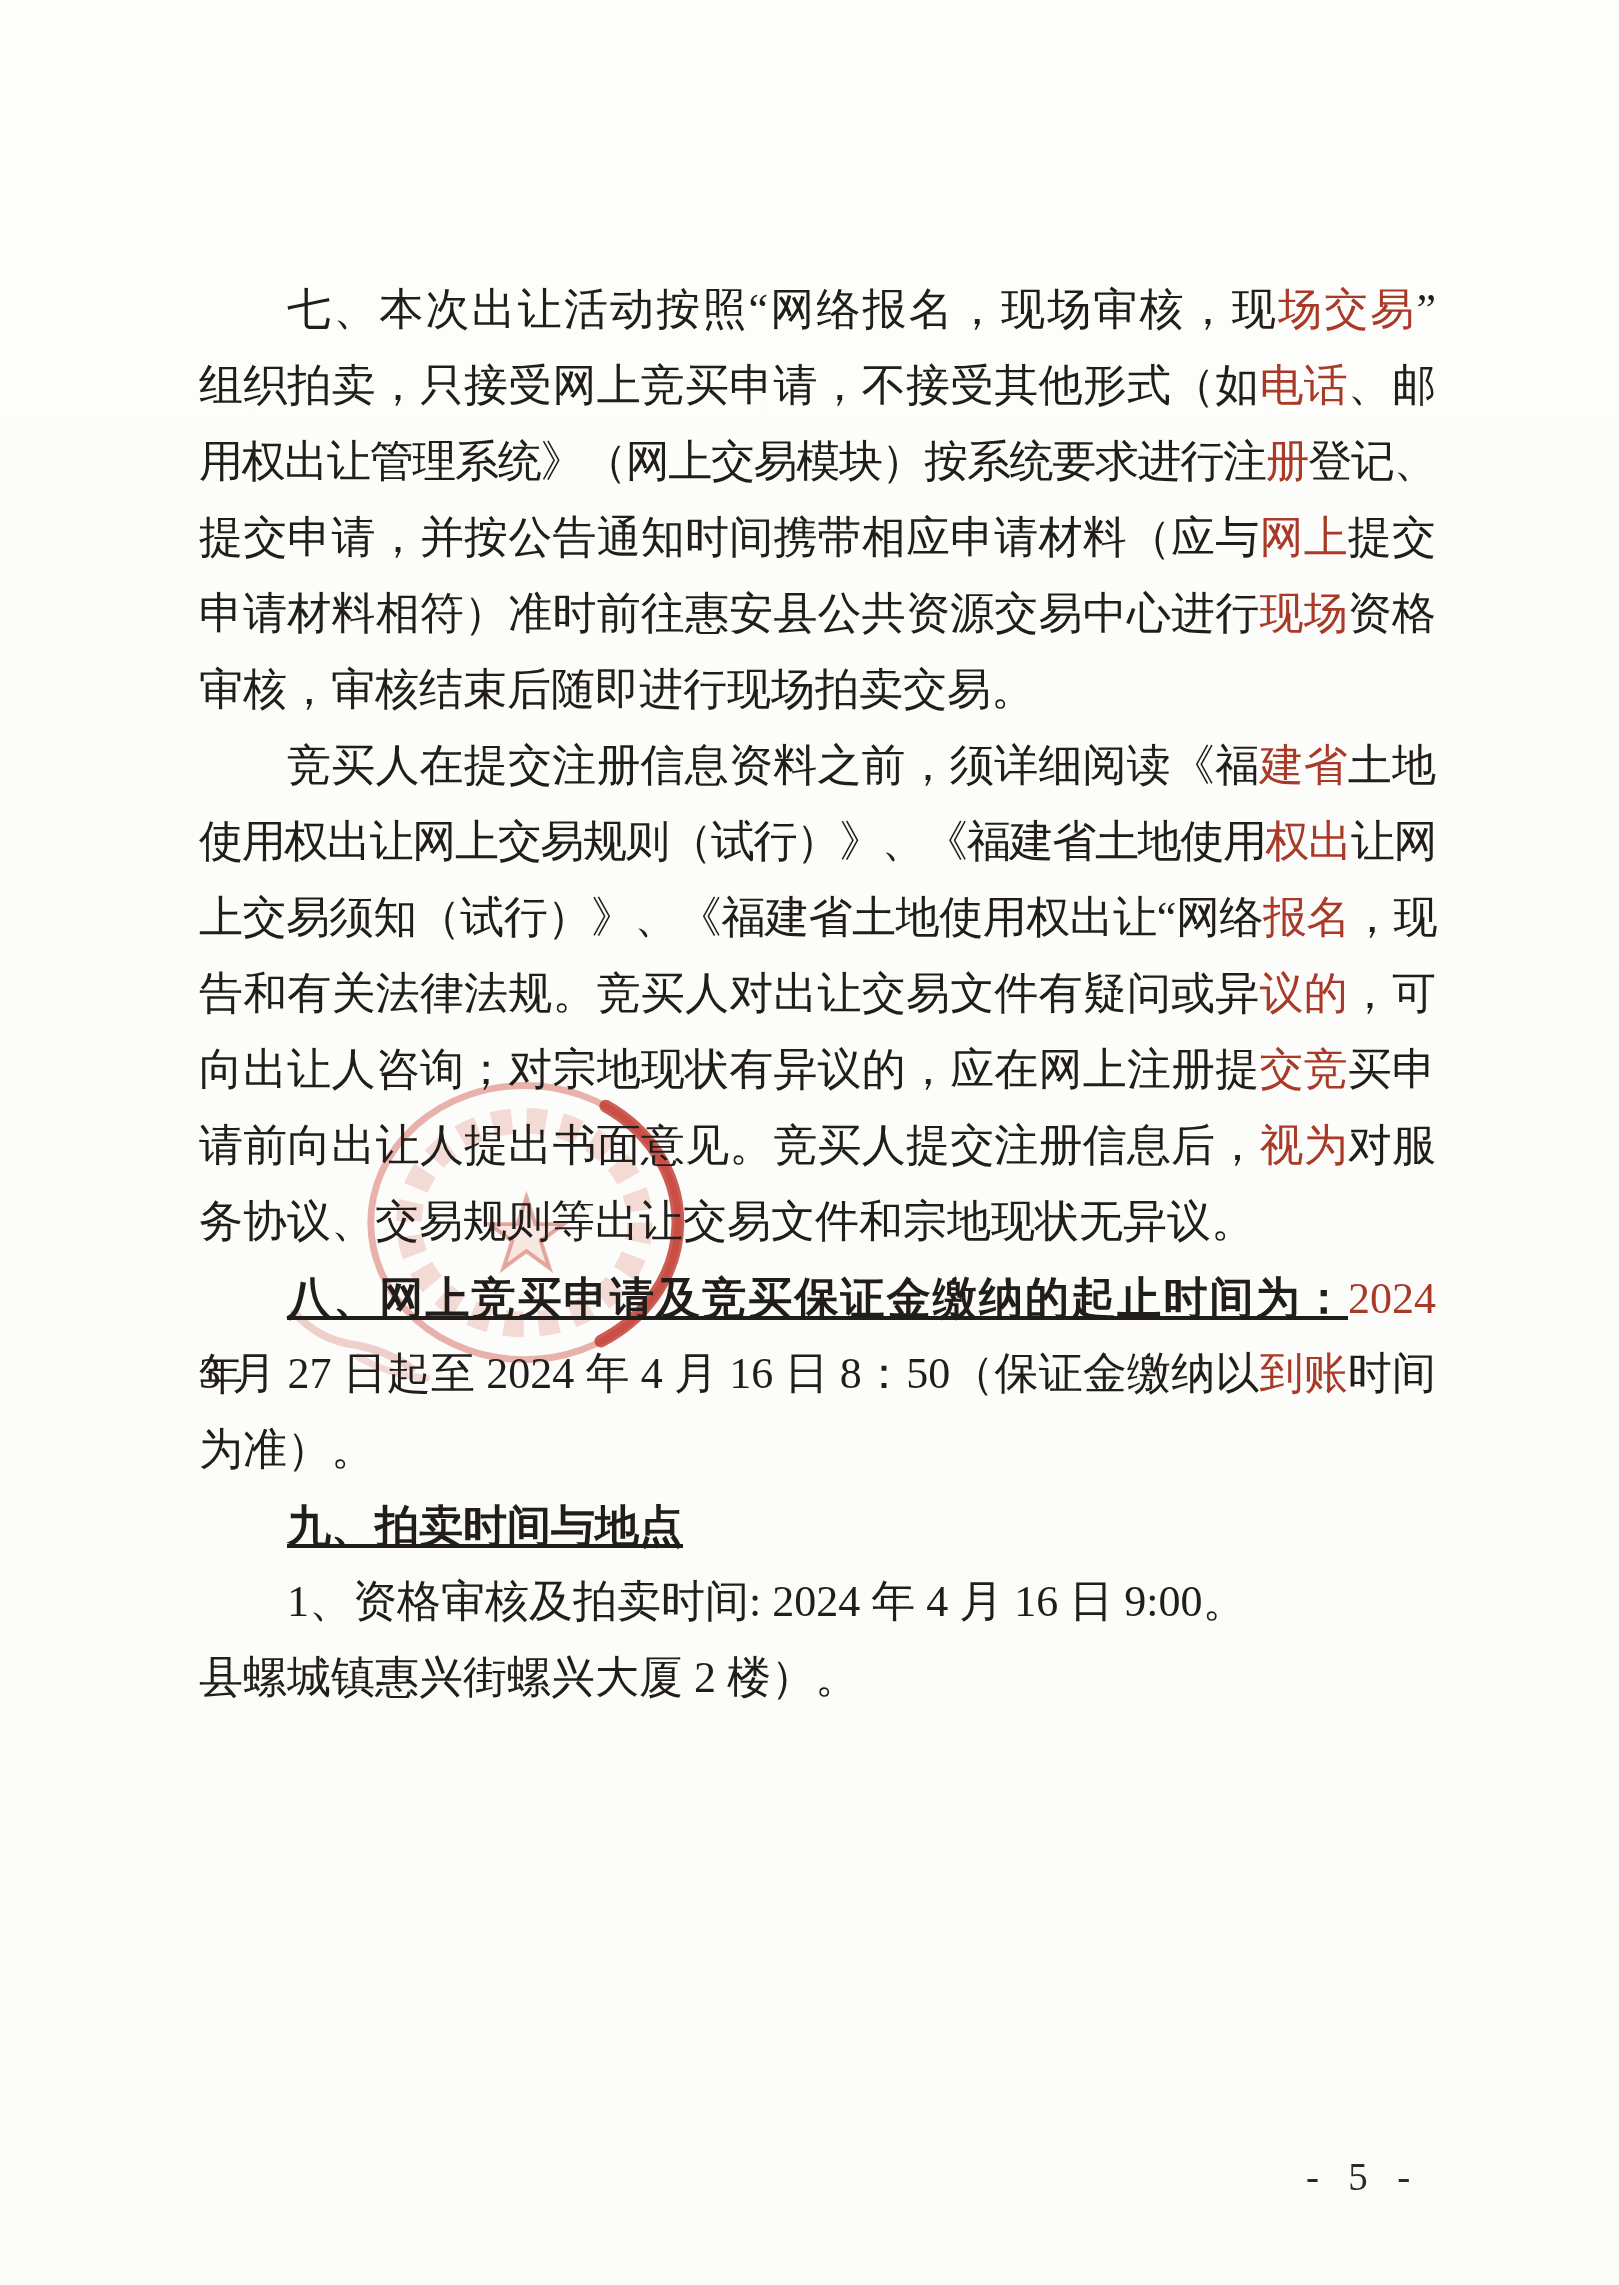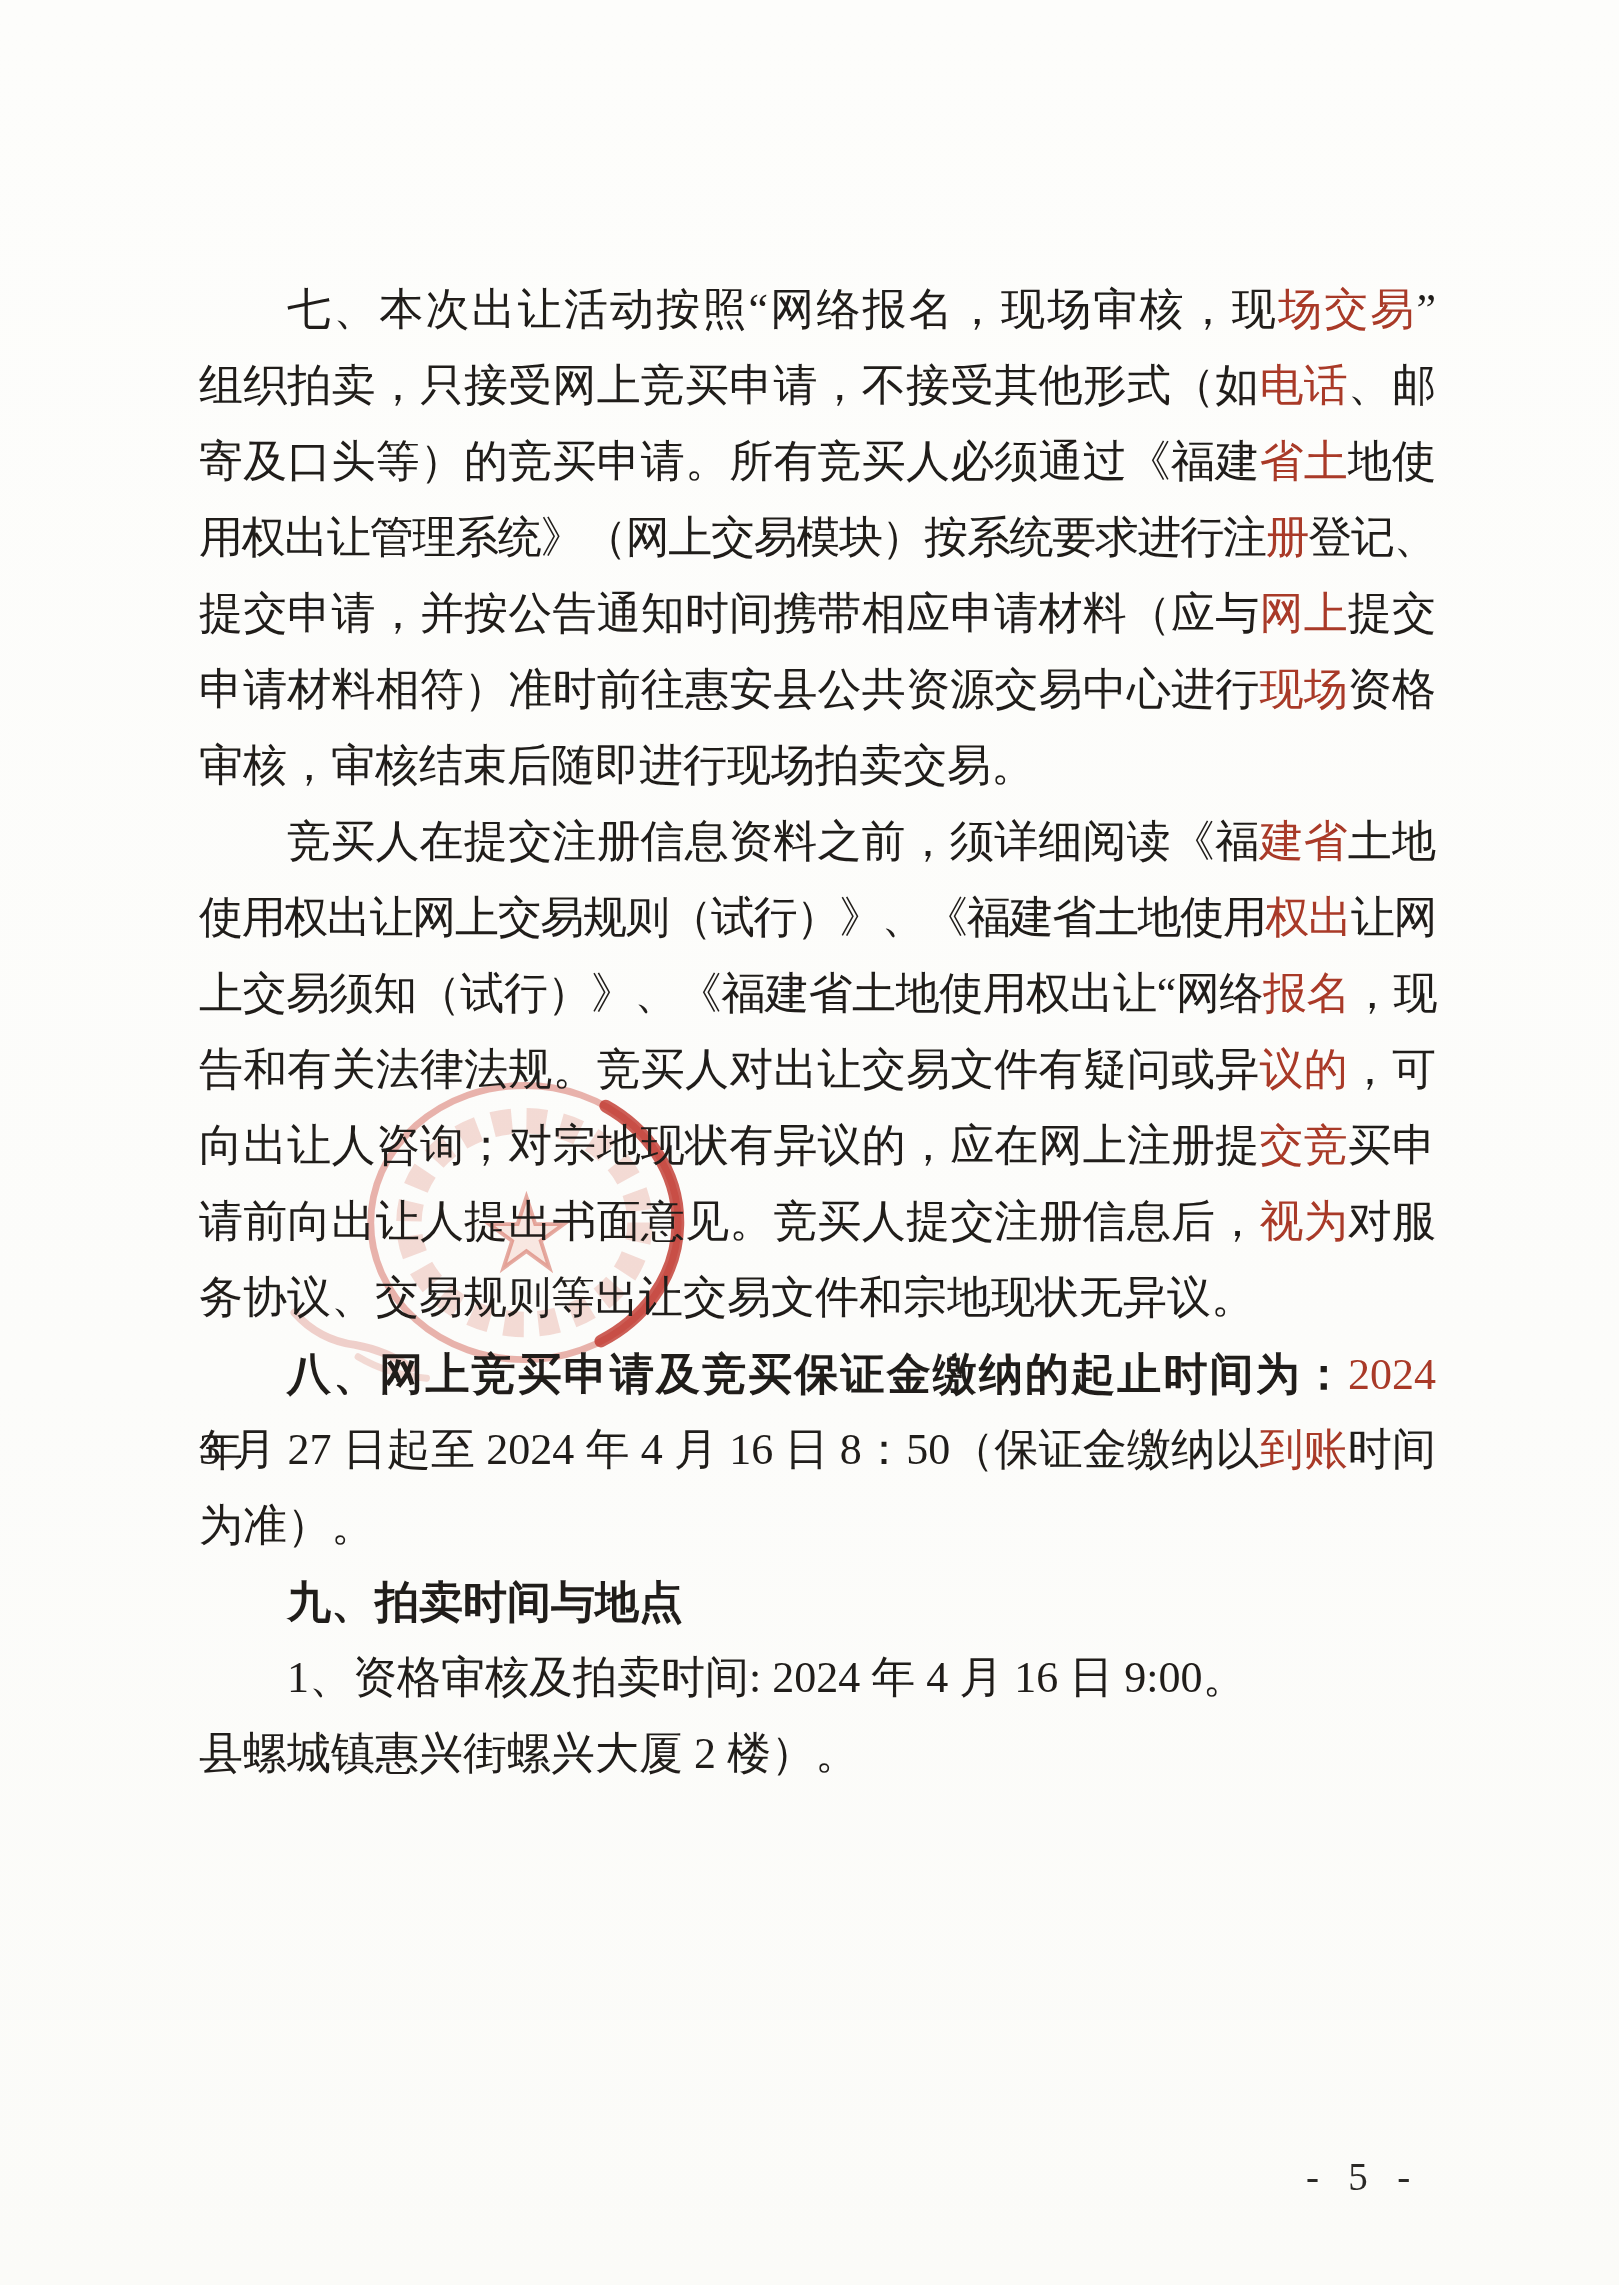--- a/index.html
+++ b/index.html
@@ -14,21 +14,21 @@
     color:#201d1a;
   }
   .line{
     height:76px;line-height:76px;font-size:44px;
     overflow:visible;
   }
   .line.justify{text-align:justify;text-align-last:justify;}
   .line.indent{text-indent:88px;}
   .line.tight{letter-spacing:-1.6px;}
   .line .red{color:#a93a28;}
-  .line .bold, .line.bold{font-weight:700;font-family:"Liberation Sans","DejaVu Sans",sans-serif;}
+  .line .bold, .line.bold{font-weight:700;font-family:"Liberation Sans","DejaVu Sans",sans-serif;text-decoration:underline;}
   .footer-num{
     position:absolute;left:1306px;top:2154px;
     font-size:39px;letter-spacing:9.8px;color:#2b2926;
     font-family:"Liberation Serif", serif;
   }
   .seal{
     position:absolute;left:265px;top:1063px;width:470px;height:421px;
     mix-blend-mode:multiply;opacity:.92;pointer-events:none;
   }
 </style>
@@ -47,21 +47,20 @@
 
     <polygon points="267,137 276,164.6 305,164.6 281.6,181.7 290.5,209.4 267,192.3 243.5,209.4 252.4,181.7 229,164.6 258,164.6" fill="rgba(225,110,90,0.16)" stroke="rgba(205,75,58,0.5)" stroke-width="4"></polygon>
 
     <path d="M30 255 q25 28 62 33 q33 6 58 24" fill="none" stroke="rgba(205,80,65,0.28)" stroke-width="8" stroke-linecap="round"></path>
     <path d="M95 300 q30 18 70 22" fill="none" stroke="rgba(205,80,65,0.22)" stroke-width="7" stroke-linecap="round"></path>
   </svg>
 
   <div class="doc">
       <div class="line indent justify"><span>七、本次出让活动按照“网络报名，现场审核，现</span><span class="red">场交易</span><span>”</span></div>
       <div class="line justify"><span>组织拍卖，只接受网上竞买申请，不接受其他形式（如</span><span class="red">电话</span><span>、邮</span></div>
-      <div class="line justify"><span>寄及口头等）的竞买申请。所有竞买人必须通过《福建</span><span class="red">省土</span><span>地使</span></div>
       <div class="line justify tight"><span>用权出让管理系统》（网上交易模块）按系统要求进行注</span><span class="red">册</span><span>登记、</span></div>
       <div class="line justify"><span>提交申请，并按公告通知时间携带相应申请材料（应与</span><span class="red">网上</span><span>提交</span></div>
       <div class="line justify"><span>申请材料相符）准时前往惠安县公共资源交易中心进行</span><span class="red">现场</span><span>资格</span></div>
       <div class="line"><span>审核，审核结束后随即进行现场拍卖交易。</span></div>
       <div class="line indent justify"><span>竞买人在提交注册信息资料之前，须详细阅读《福</span><span class="red">建省</span><span>土地</span></div>
       <div class="line justify tight"><span>使用权出让网上交易规则（试行）》、《福建省土地使用</span><span class="red">权出</span><span>让网</span></div>
       <div class="line justify tight"><span>上交易须知（试行）》、《福建省土地使用权出让“网络</span><span class="red">报名</span><span>，现</span></div>
       <div class="line justify"><span>告和有关法律法规。竞买人对出让交易文件有疑问或异</span><span class="red">议的</span><span>，可</span></div>
       <div class="line justify"><span>向出让人咨询；对宗地现状有异议的，应在网上注册提</span><span class="red">交竞</span><span>买申</span></div>
       <div class="line justify"><span>请前向出让人提出书面意见。竞买人提交注册信息后，</span><span class="red">视为</span><span>对服</span></div>

